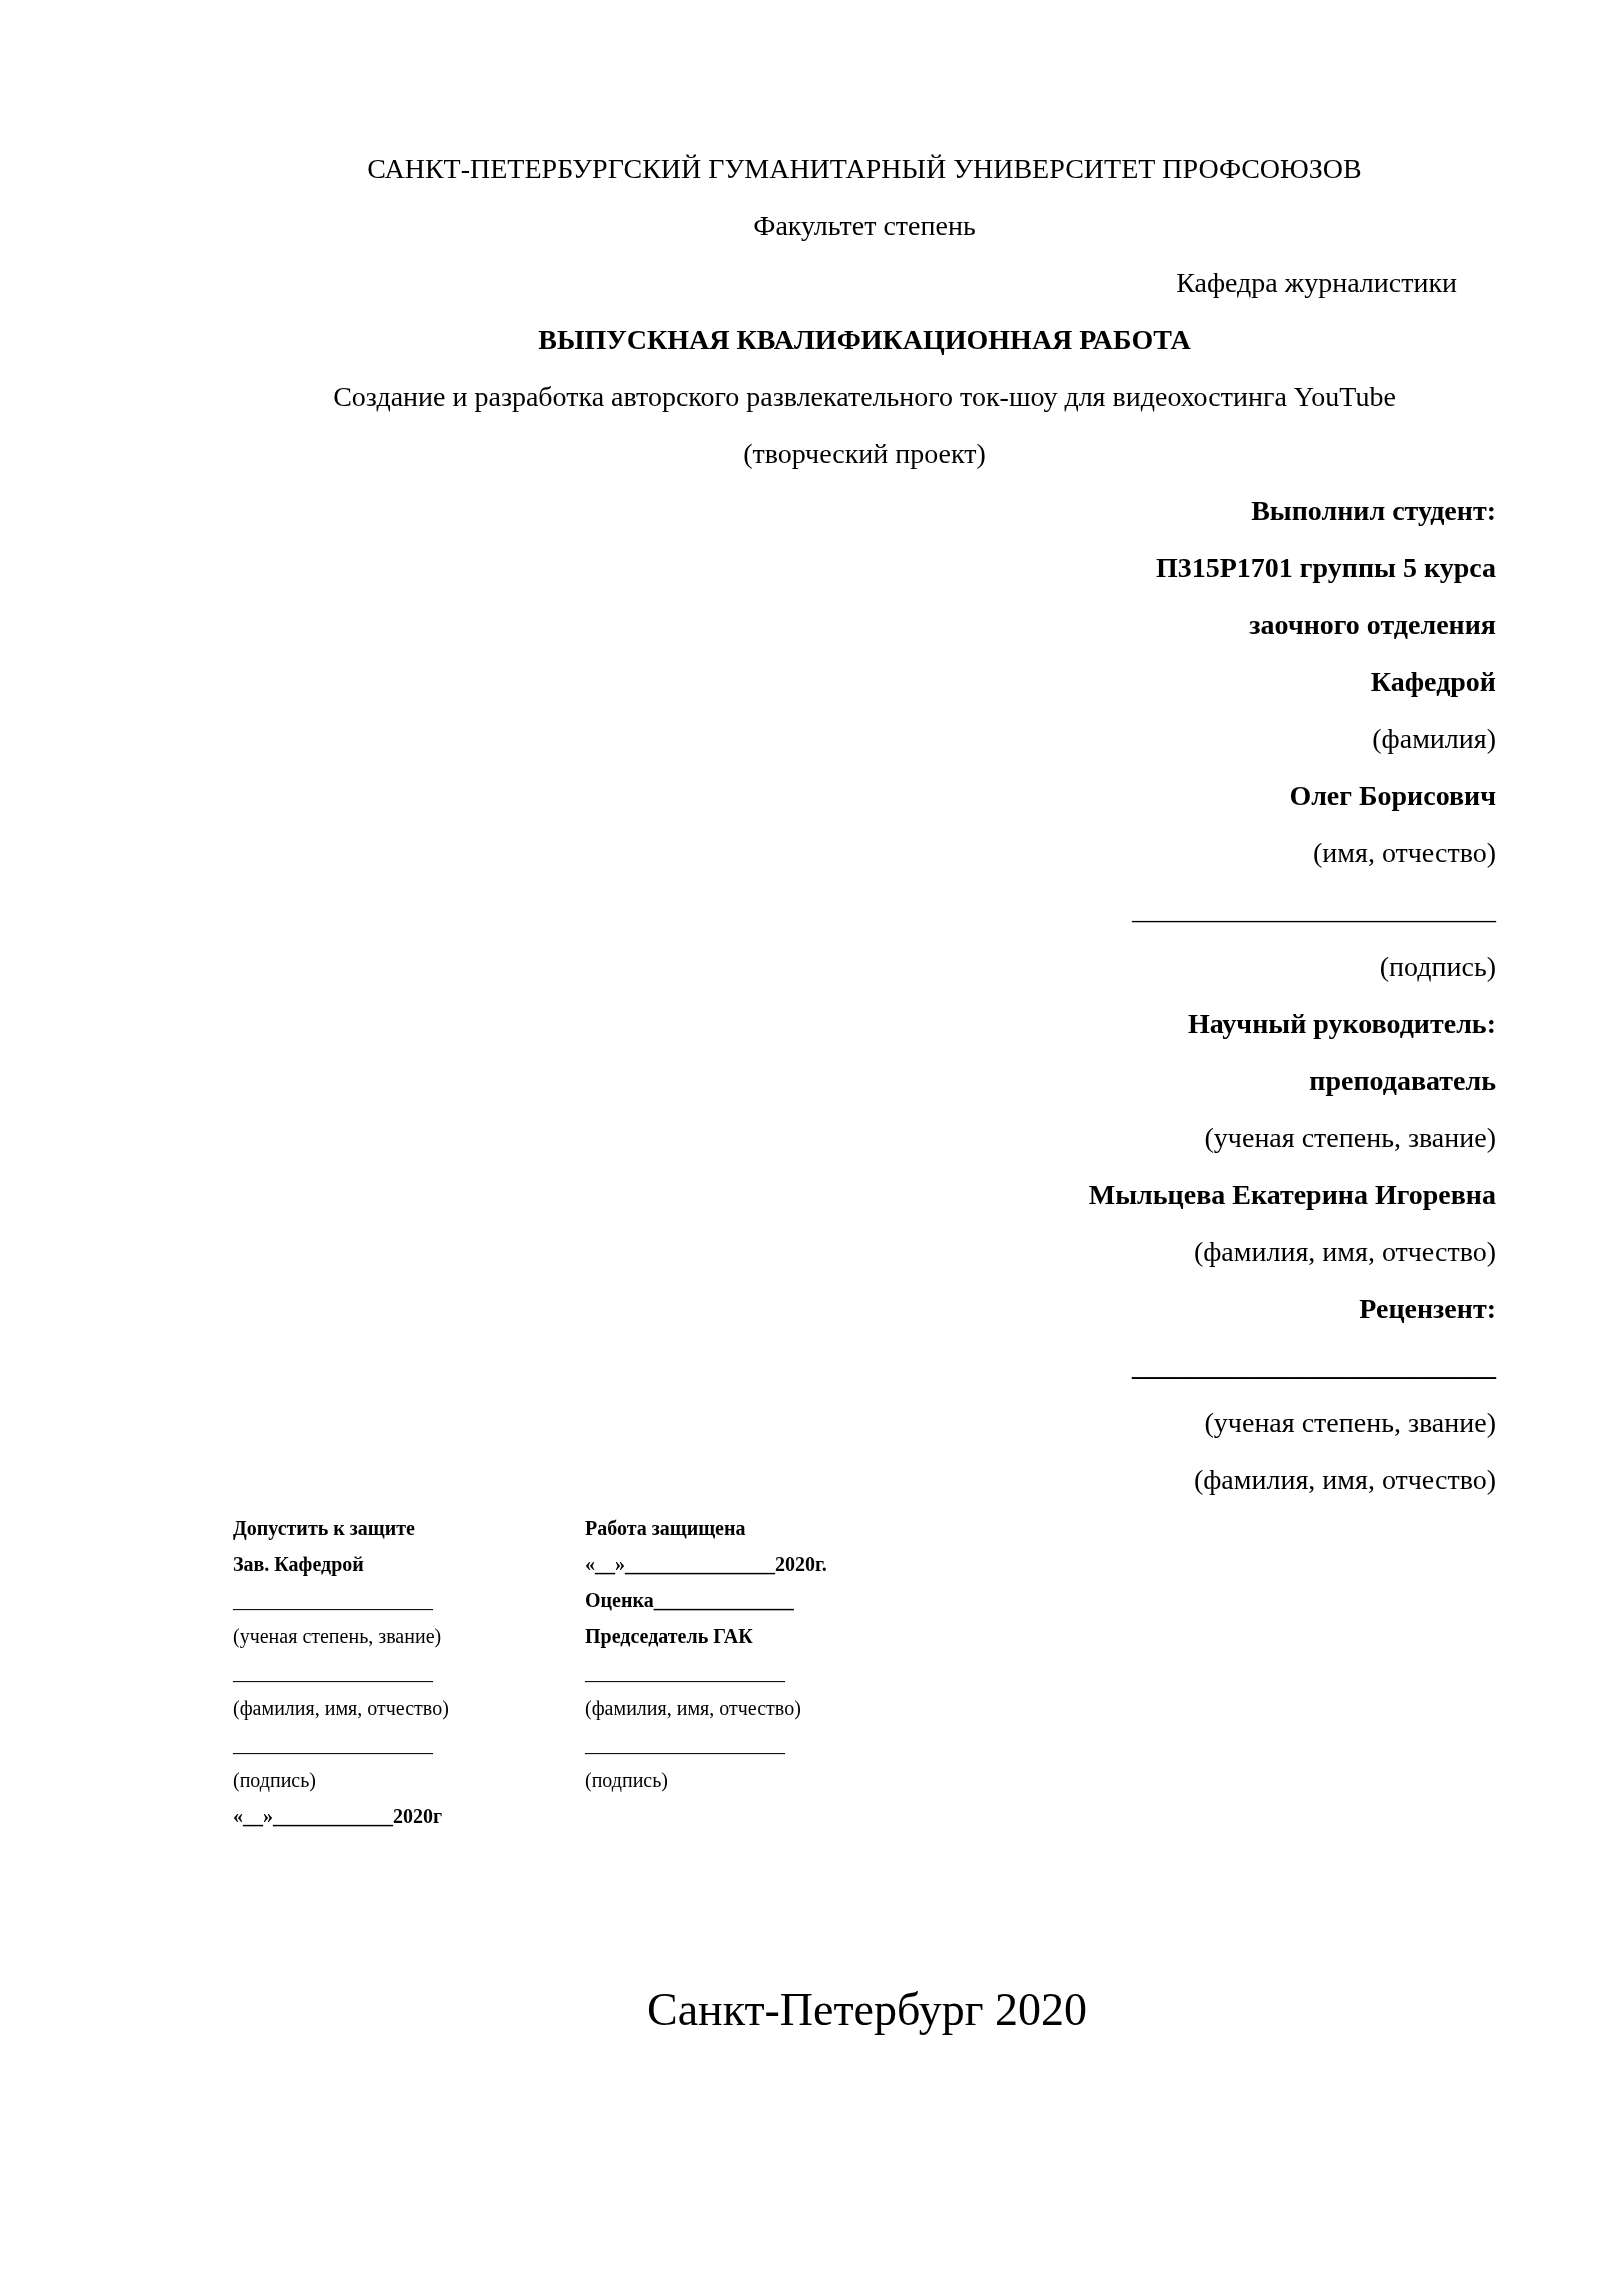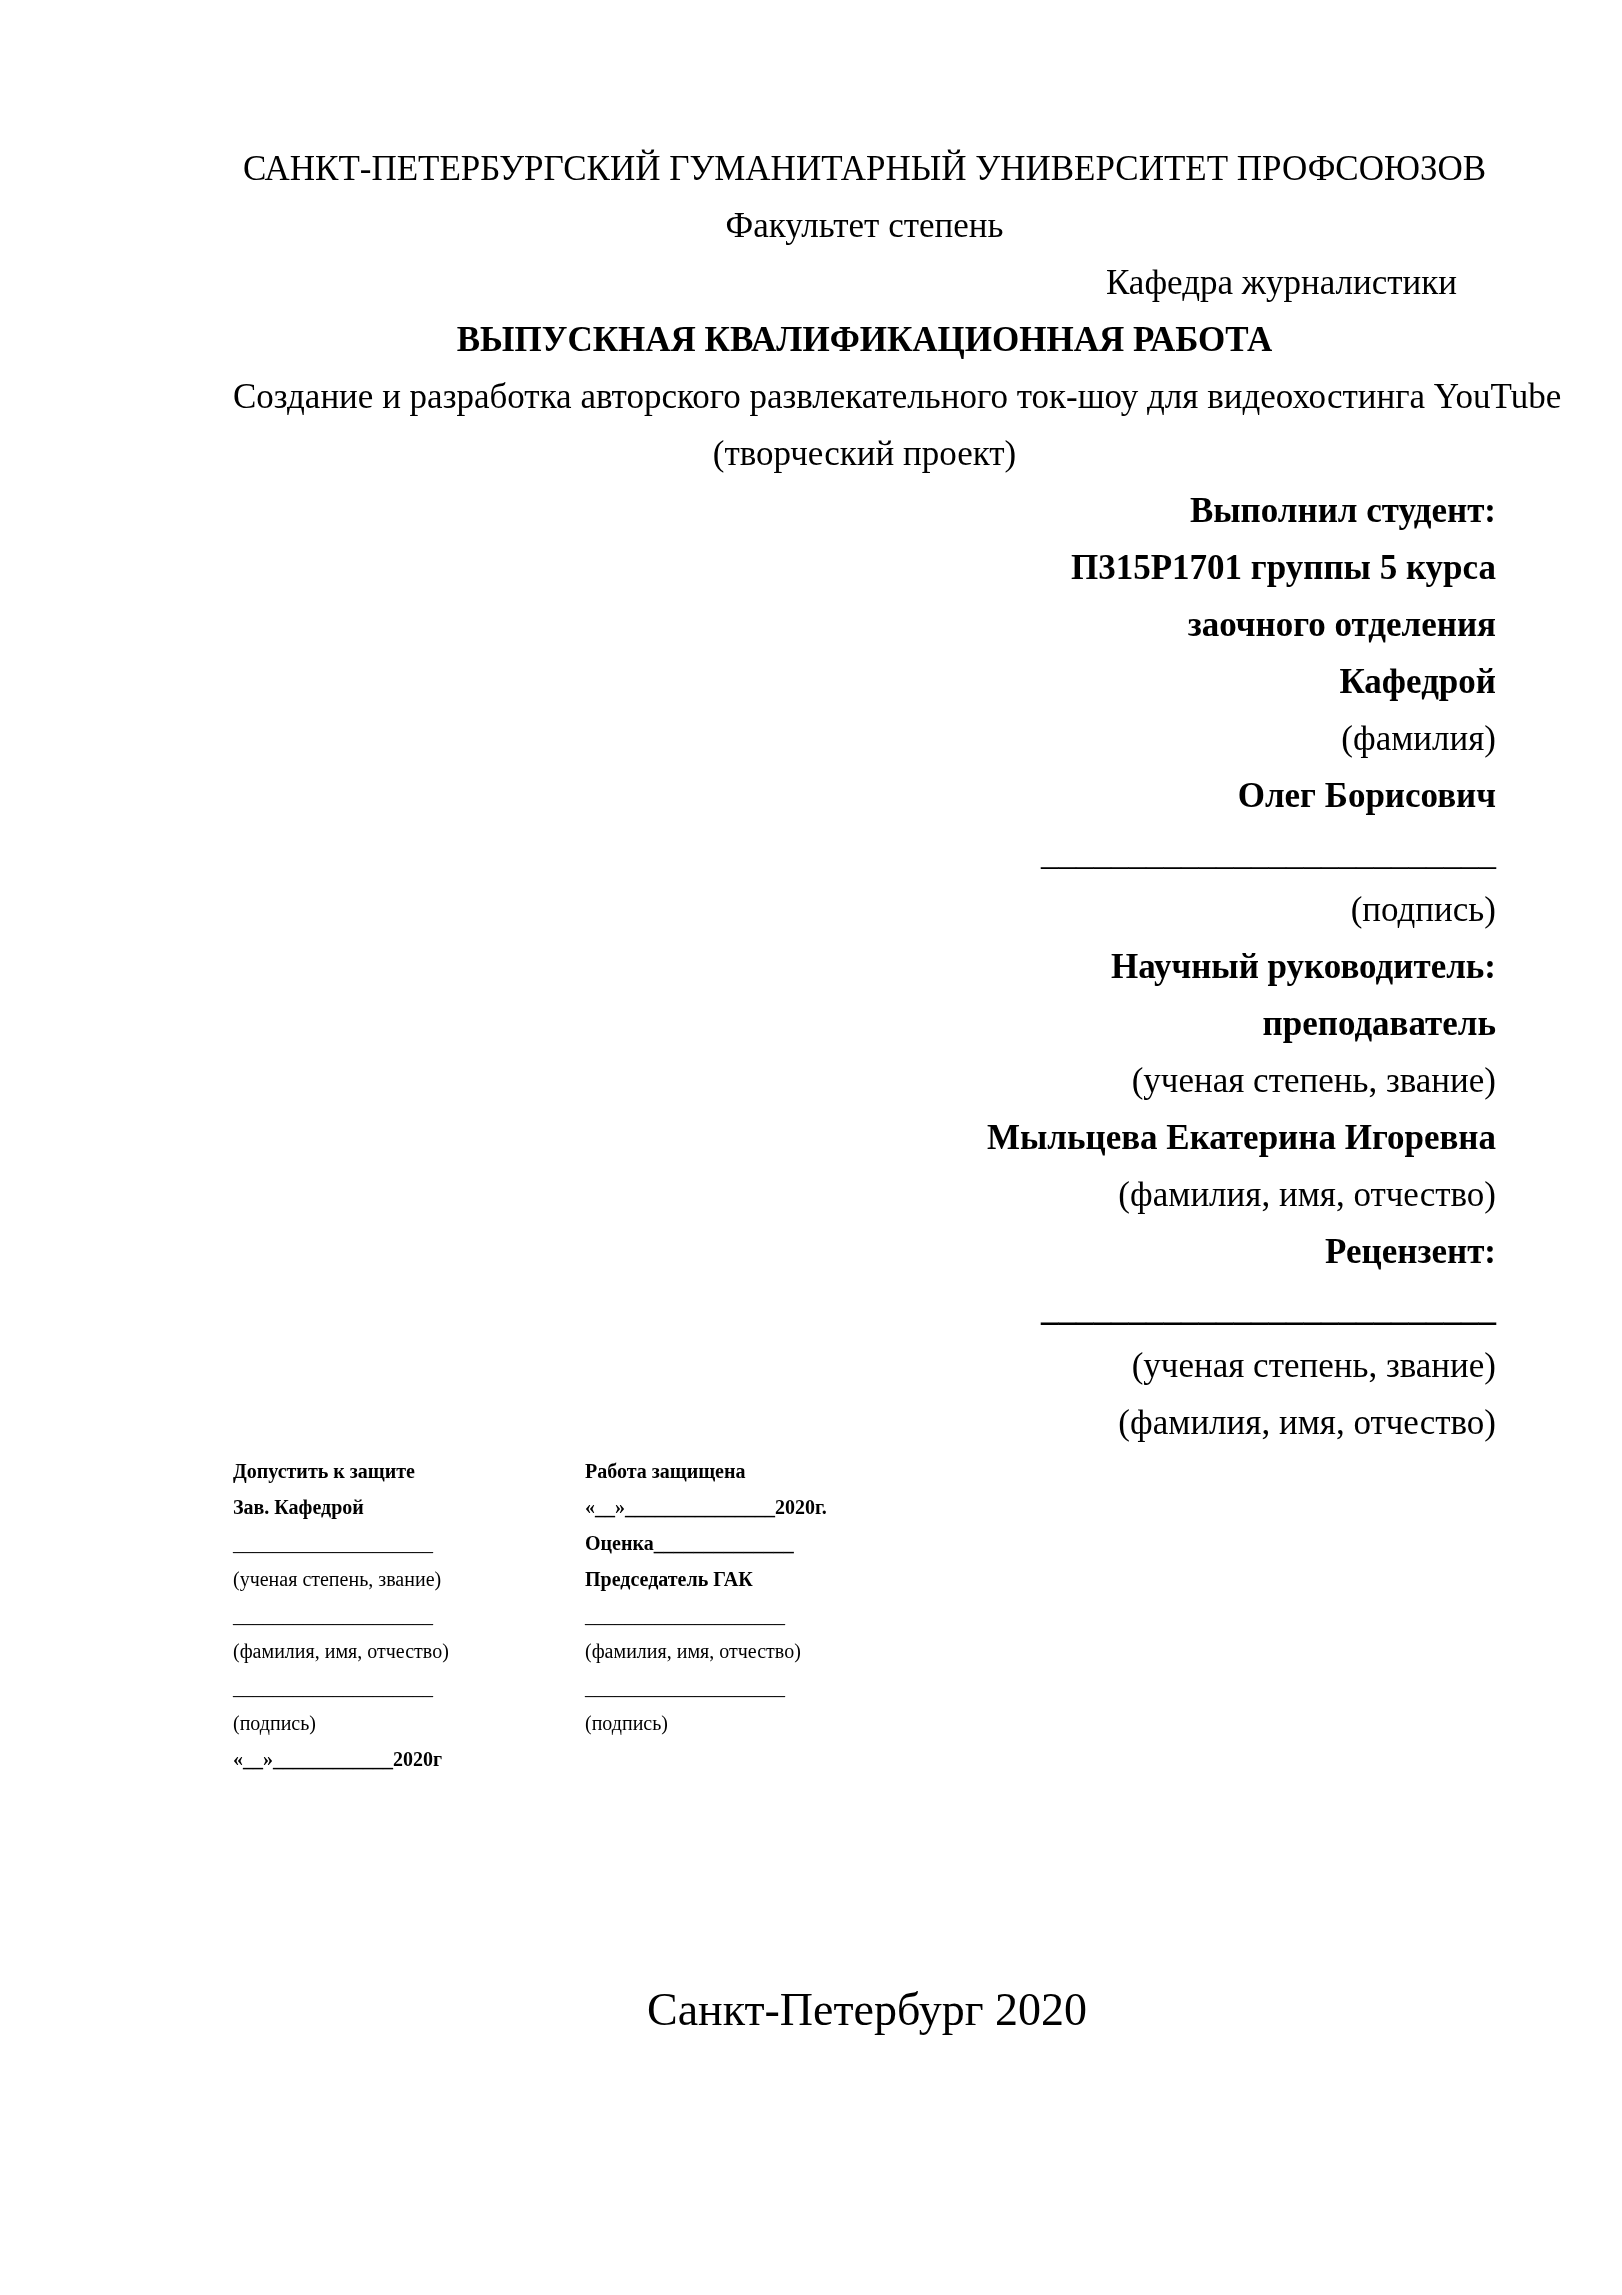--- a/index.html
+++ b/index.html
@@ -10,21 +10,21 @@
   }
   .page {
     position: relative;
     width: 1623px;
     height: 2295px;
     background: #ffffff;
     padding: 140px 127px 0 233px;
     overflow: hidden;
   }
   .line {
-    font-size: 35px;
+    font-size: 28px;
     line-height: 57px;
   }
   .center { text-align: center; }
   .right-align { text-align: right; }
   .bold { font-weight: bold; }
   .nowrap { white-space: nowrap; }
   .dept-line {
     text-align: right;
     padding-right: 39px;
   }
@@ -61,20 +61,21 @@
   <div class="line center nowrap">Создание и разработка авторского развлекательного ток-шоу для видеохостинга YouTube</div>
   <div class="line center">(творческий проект)</div>
 
   <div>
     <div class="line right-align bold">Выполнил студент:</div>
     <div class="line right-align bold">П315Р1701 группы 5 курса</div>
     <div class="line right-align bold">заочного отделения</div>
     <div class="line right-align bold">Кафедрой</div>
     <div class="line right-align">(фамилия)</div>
     <div class="line right-align bold">Олег Борисович</div>
+    <div class="line right-align">(имя, отчество)</div>
     <div class="line right-align">__________________________</div>
     <div class="line right-align">(подпись)</div>
 
     <div class="line right-align bold">Научный руководитель:</div>
     <div class="line right-align bold">преподаватель</div>
     <div class="line right-align">(ученая степень, звание)</div>
     <div class="line right-align bold">Мыльцева Екатерина Игоревна</div>
     <div class="line right-align">(фамилия, имя, отчество)</div>
 
     <div class="line right-align bold">Рецензент:</div>

